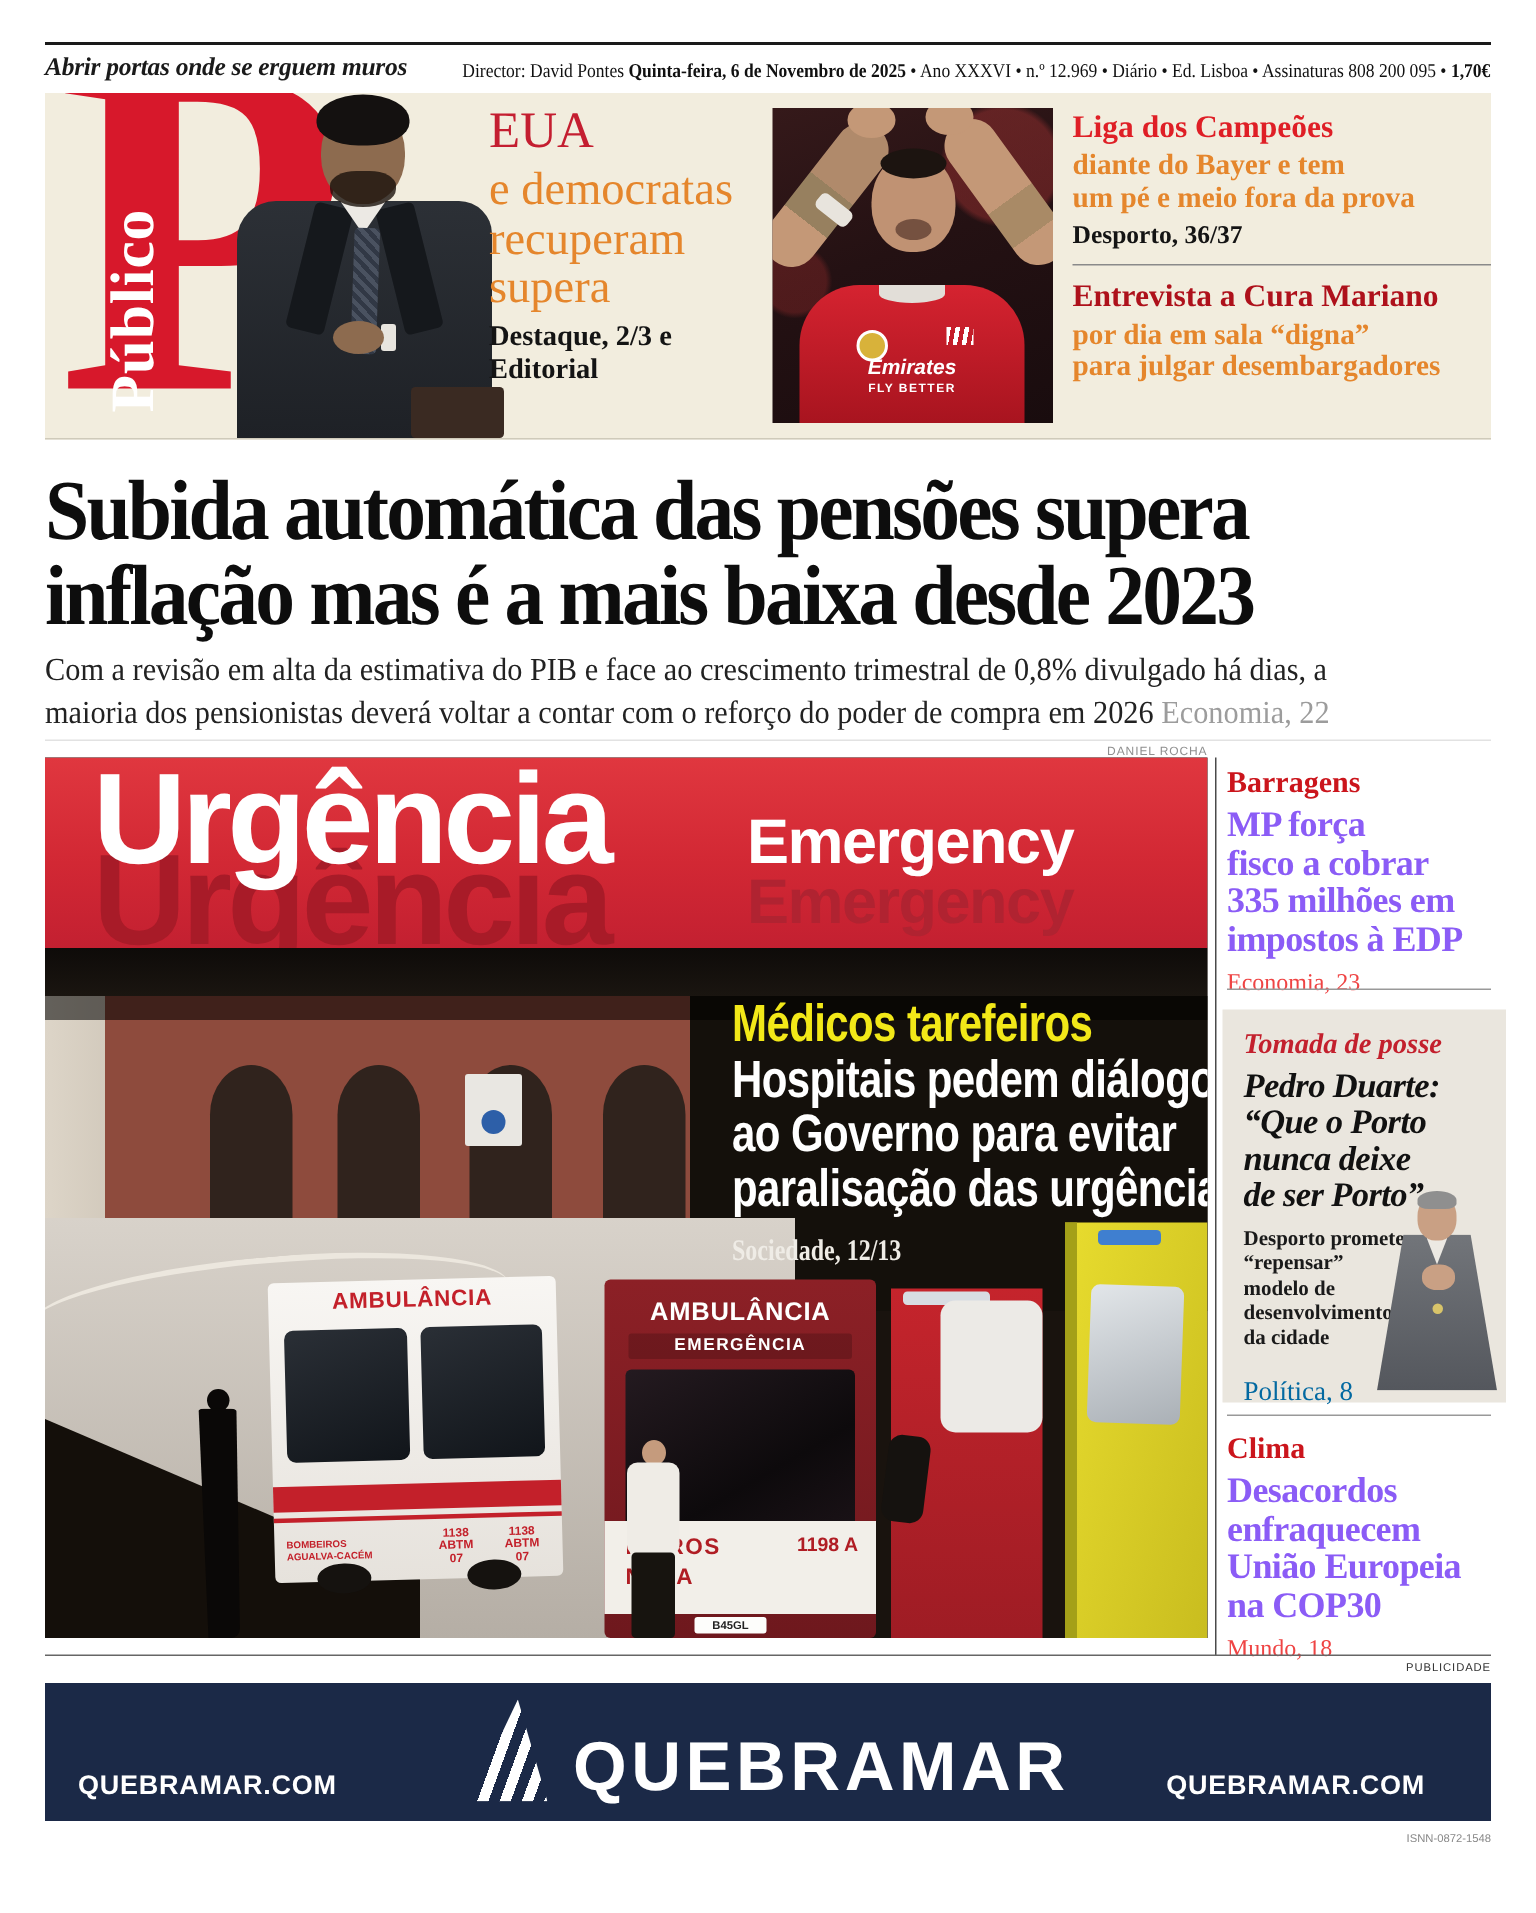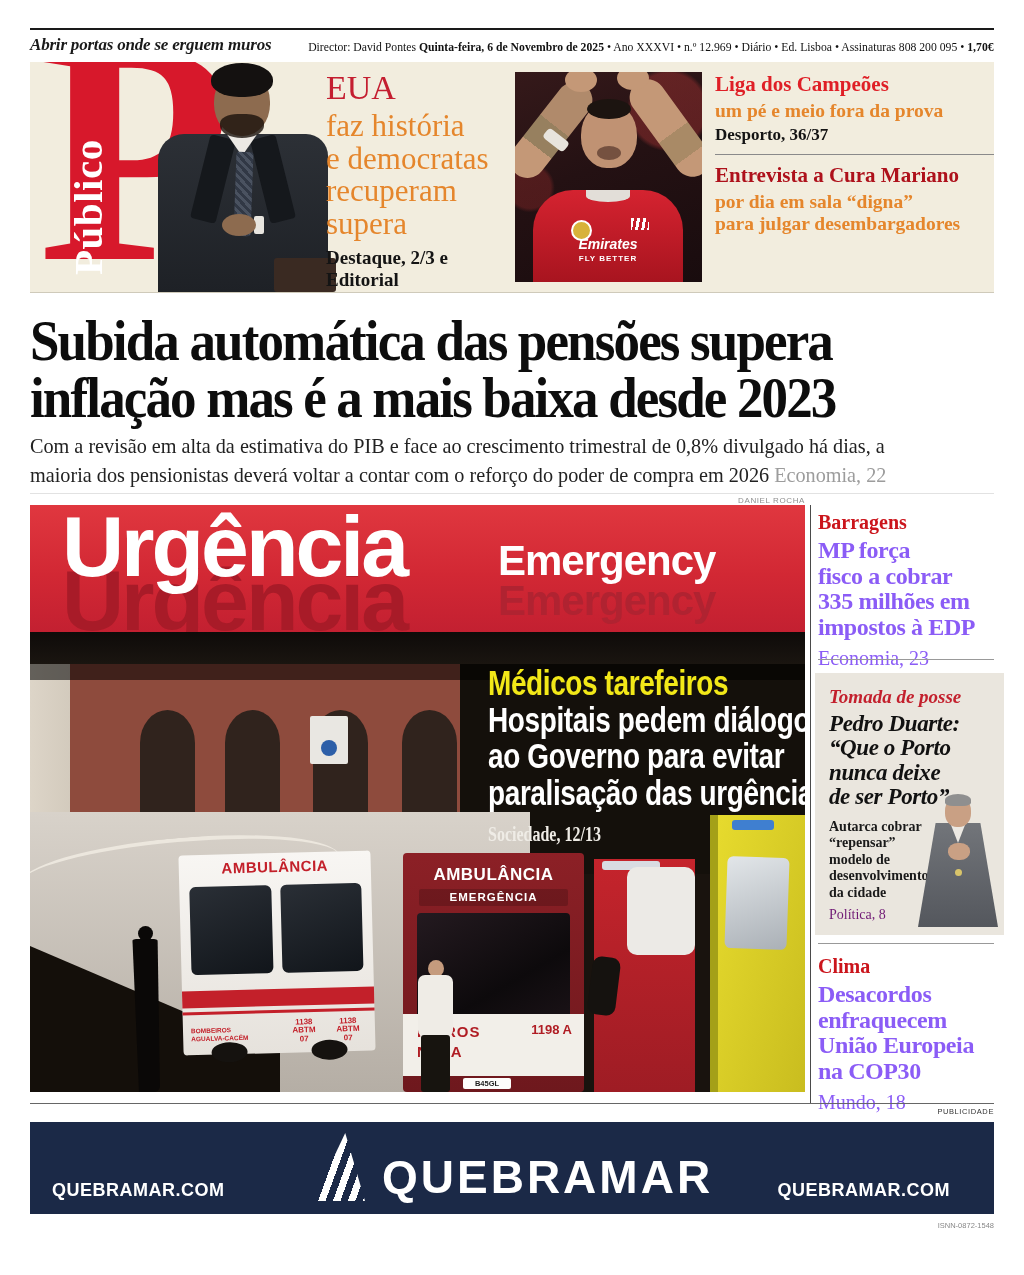--- a/index.html
+++ b/index.html
@@ -176,28 +176,28 @@
   .overlay{position:absolute;left:458px;top:160px;width:312px;z-index:6;transform:scaleX(.8);transform-origin:0 0;
            font-family:"Liberation Sans",sans-serif;}
   .ov-kicker{font-size:35px;font-weight:700;color:#f2e818;letter-spacing:-.5px;white-space:nowrap;line-height:1.05;}
   .ov-line{font-size:35px;font-weight:700;color:#fff;letter-spacing:-.5px;white-space:nowrap;line-height:1.04;}
   .ov-ref{font-family:"Liberation Serif",serif;font-size:20px;font-weight:700;color:#efece6;margin-top:12px;}
 
   
   .vdiv{position:absolute;left:810px;top:505px;width:1px;height:599px;background:#4a4a4a;}
   .sb-kicker{font-size:20px;font-weight:700;color:#cb151c;margin-bottom:4px;}
   .sb-line{font-size:24px;font-weight:700;line-height:1.07;letter-spacing:-.4px;color:#8b5cf6;white-space:nowrap;}
-  .sb-ref{font-size:20px;color:#8b5cf6;margin-top:6px;}
+  .sb-ref{font-size:16px;color:#ef4444;margin-top:6px;}
   .sb-a1{position:absolute;left:818px;top:511px;width:180px;}
   .sb-rule{position:absolute;left:818px;width:176px;height:1px;background:#999;}
   .sb-box{position:absolute;left:815px;top:673px;width:189px;height:262px;background:#eae6de;padding:13px 16px 0 14px;box-sizing:border-box;}
   .bx-kicker{font-size:19px;font-weight:700;font-style:italic;color:#c3202d;margin-bottom:4px;}
   .bx-line{font-size:23px;font-weight:700;font-style:italic;line-height:1.06;letter-spacing:-.4px;color:#111;white-space:nowrap;}
   .bx-body{margin-top:9px;font-size:14px;font-weight:700;line-height:1.18;color:#1a1a1a;width:108px;}
-  .bx-ref{font-size:14px;color:#701a75;margin-top:6px;}
+  .bx-ref{font-size:18px;color:#0369a1;margin-top:16px;}
   .pd-fig{position:absolute;right:6px;bottom:8px;width:80px;height:130px;}
   .pd-head{position:absolute;left:27px;top:0;width:26px;height:30px;background:#c9a084;border-radius:45%;}
   .pd-head:before{content:"";position:absolute;left:0;top:-3px;width:26px;height:12px;background:#8f8f8f;border-radius:50% 50% 30% 30%;}
   .pd-body{position:absolute;left:0;top:26px;width:80px;height:104px;background:linear-gradient(180deg,#72757a,#54575d);
            clip-path:polygon(22% 0,78% 0,100% 100%,0 100%);}
   .pd-shirt{position:absolute;left:33px;top:28px;width:14px;height:18px;background:#ece9e3;clip-path:polygon(0 0,100% 0,50% 100%);}
   .pd-hands{position:absolute;left:30px;top:46px;width:22px;height:17px;background:#c9a084;border-radius:45%;}
   .pd-medal{position:absolute;left:37px;top:72px;width:7px;height:7px;background:#d8c46a;border-radius:50%;}
   .sb-a3{position:absolute;left:818px;top:955px;width:180px;}
 
@@ -244,21 +244,20 @@
       <div class="mm-shirt"></div>
       <div class="mm-tie"></div>
       <div class="mm-cuff"></div>
         <div class="mm-hand"></div>
       <div class="mm-folder"></div>
       <div class="mm-head"></div>
     </div>
 
     <div class="eua">
       <div class="eua-kicker">EUA</div>
-      <div class="eua-line">faz história</div>
       <div class="eua-line">e democratas</div>
       <div class="eua-line">recuperam</div>
       <div class="eua-line">supera</div>
       <div class="eua-ref">Destaque, 2/3 e Editorial</div>
     </div>
 
     <div class="player">
       <div class="pl-torso">
         <div class="pl-collar"></div>
         <div class="pl-crest"></div>
@@ -269,20 +268,21 @@
       <div class="pl-arm l"></div>
         <div class="pl-arm r"></div>
       <div class="pl-head"></div>
       <div class="pl-hand l"></div>
         <div class="pl-hand r"></div>
       <div class="pl-wrist"></div>
     </div>
 
     <div class="hero-col">
       <div class="hk1">Liga dos Campeões</div>
+      <div class="hline">diante do Bayer e tem</div>
       <div class="hline">um pé e meio fora da prova</div>
       <div class="href">Desporto, 36/37</div>
       <div class="hero-div"></div>
       <div class="hk2">Entrevista a Cura Mariano</div>
       <div class="hline">por dia em sala “digna”</div>
       <div class="hline">para julgar desembargadores</div>
 
     </div>
   </div>
 
@@ -397,21 +397,21 @@
   </div>
   <div class="sb-rule" style="top:659px"></div>
 
   <div class="sb-box">
     <div class="bx-kicker">Tomada de posse</div>
     <div class="bx-line">Pedro Duarte:</div>
     <div class="bx-line">“Que o Porto</div>
     <div class="bx-line">nunca deixe</div>
     <div class="bx-line">de ser Porto”</div>
     <div class="bx-body">
-      <div>Autarca cobrar</div>
+      <div>Desporto promete</div>
       <div>“repensar”</div>
       <div>modelo de</div>
       <div>desenvolvimento</div>
       <div>da cidade</div>
     </div>
     <div class="bx-ref">Política, 8</div>
     <div class="pd-fig">
       <div class="pd-body"></div>
         <div class="pd-shirt"></div>
         <div class="pd-hands"></div>

